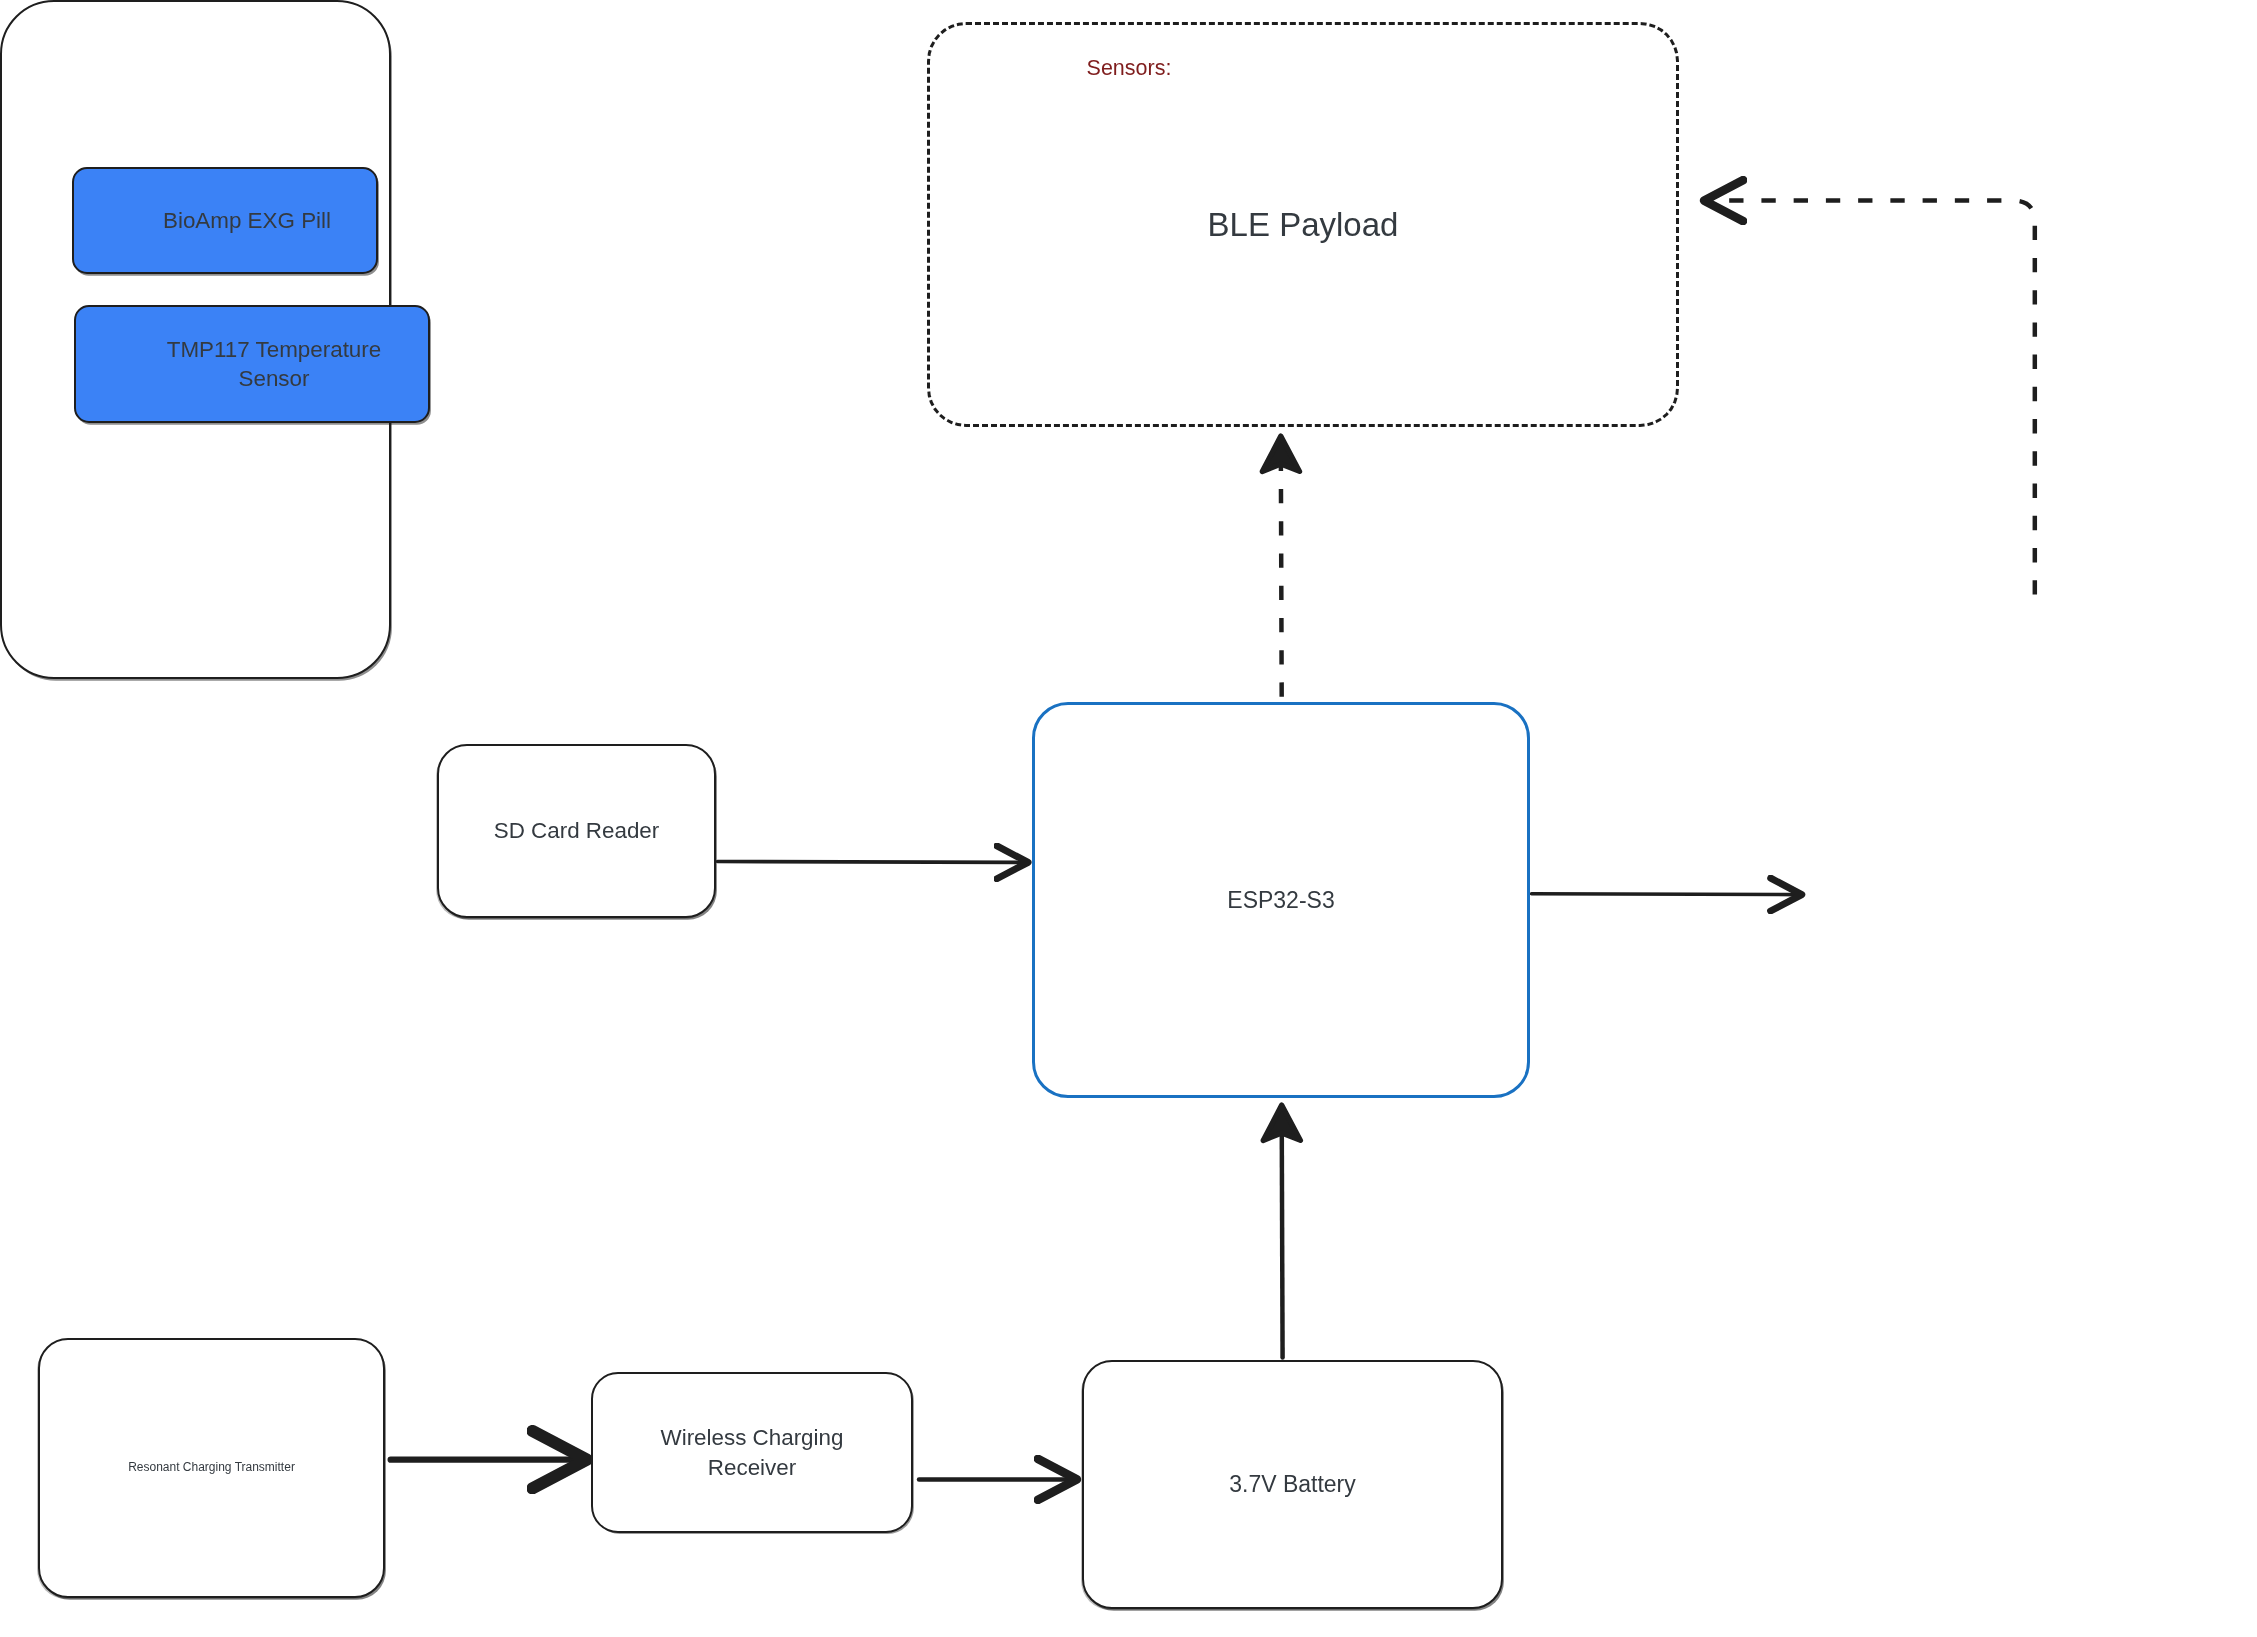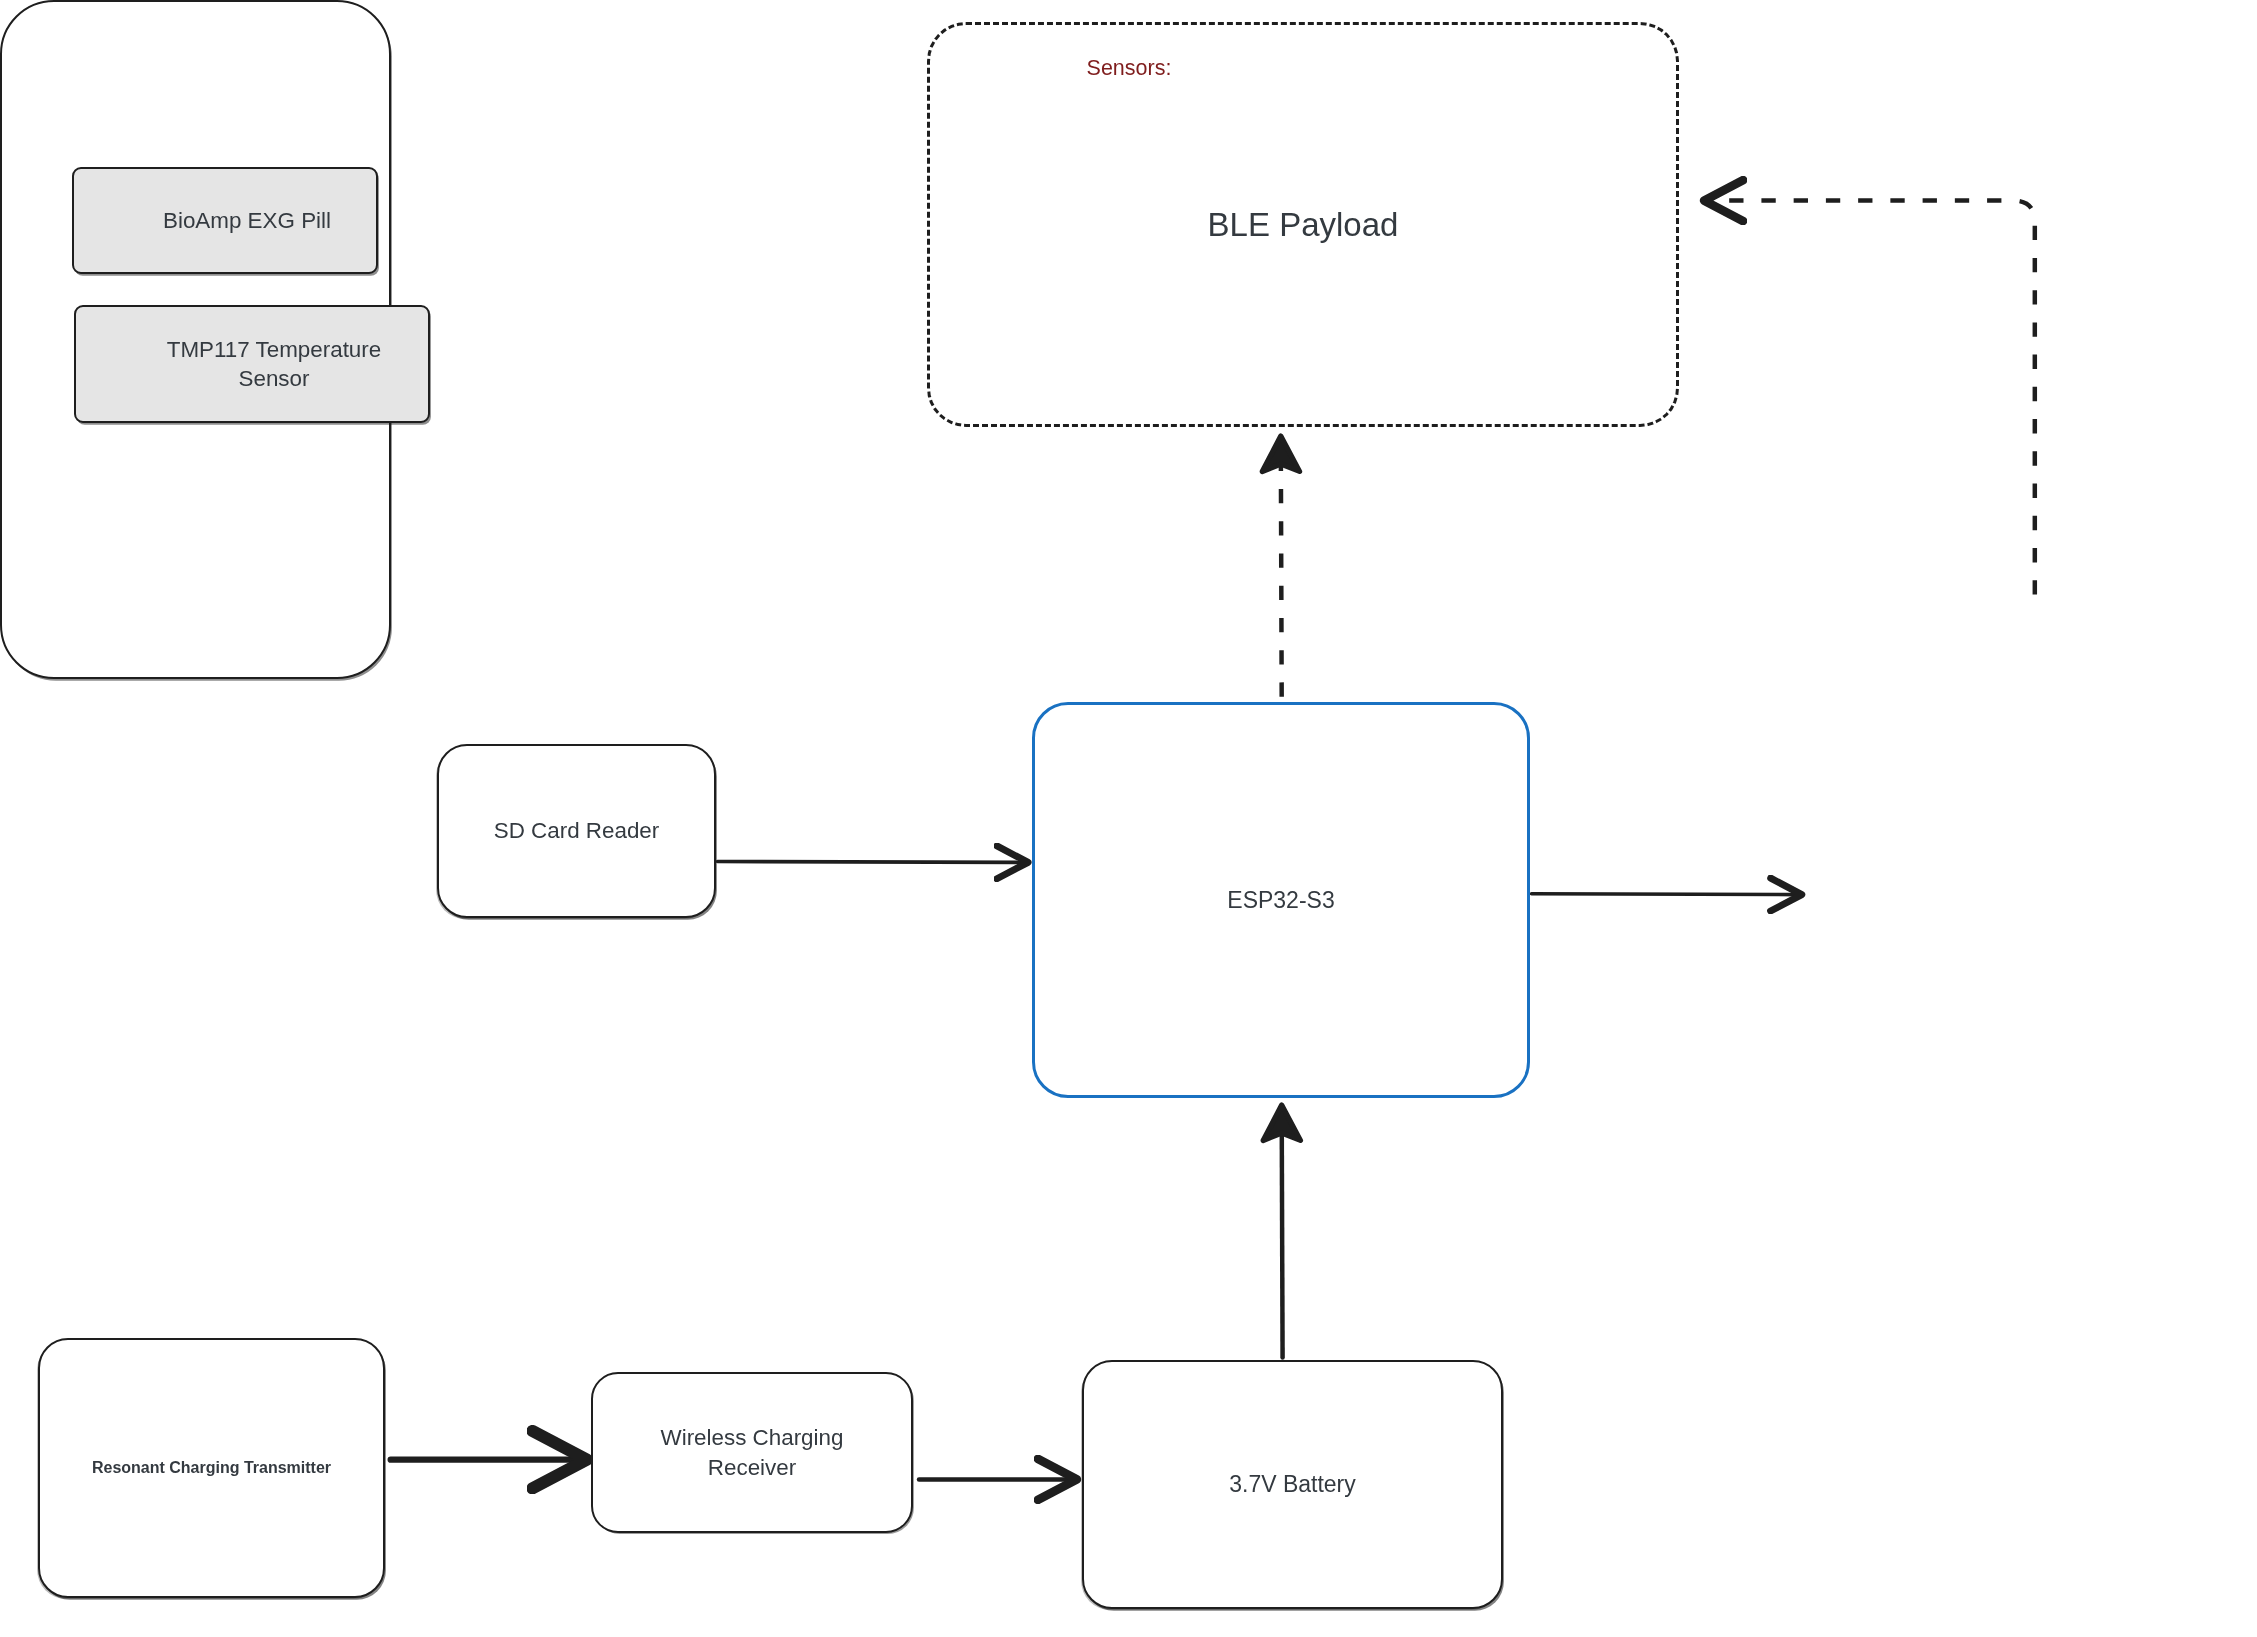--- a/index.html
+++ b/index.html
@@ -77,31 +77,31 @@
 
   #sensors-panel  { left: 1805px; top: 598px;  width: 387px;  height: 675px;
                     border: 2.7px solid #1e1e1e; border-radius: 54px; background:#fff;
                     box-shadow: 1.8px 2.7px 0 -0.9px rgba(30,30,30,0.5); }
   #sensors-title  { position:absolute; left:0; right:0; top:56px;
                     text-align:center; font-size:21.5px; color:#7f1d1d; }
   .sensor-box {
     position: absolute;
     box-sizing: border-box;
     display: flex; align-items: center; justify-content: center;
-    text-align: center; background: #e5e5e5; color: #343a40;
-    border: 2.7px solid #1e1e1e; border-radius: 9px;
+    text-align: center; background: #3b82f6; color: #343a40;
+    border: 2.7px solid #1e1e1e; border-radius: 15px;
     box-shadow: 1.8px 2.7px 0 -0.9px rgba(30,30,30,0.5);
     font-size: 22.4px; line-height: 1.3; padding-left: 44px;
   }
   #sensor-0 { left: 72px;  top: 167px; width: 306px; height: 107px; }
   #sensor-1 { left: 74px;  top: 305px; width: 356px; height: 118px; }
   #sensor-2 { left: 101px; top: 458px; width: 258px; height: 99px; }
 
   #resonant-tx    { left: 38px;   top: 1338px; width: 347px;  height: 260px; }
-  #resonant-tx .label { font-size: 16px; font-weight: bold; }
+  #resonant-tx .label { font-size: 12px; }
 
   #wireless-rx    { left: 591px;  top: 1372px; width: 322px;  height: 161px; }
   #wireless-rx .label { font-size: 22.4px; }
 
   #battery        { left: 1082px; top: 1360px; width: 421px;  height: 249px; }
   #battery .label { font-size: 23px; }
 </style>
 </head>
 <body>
 

